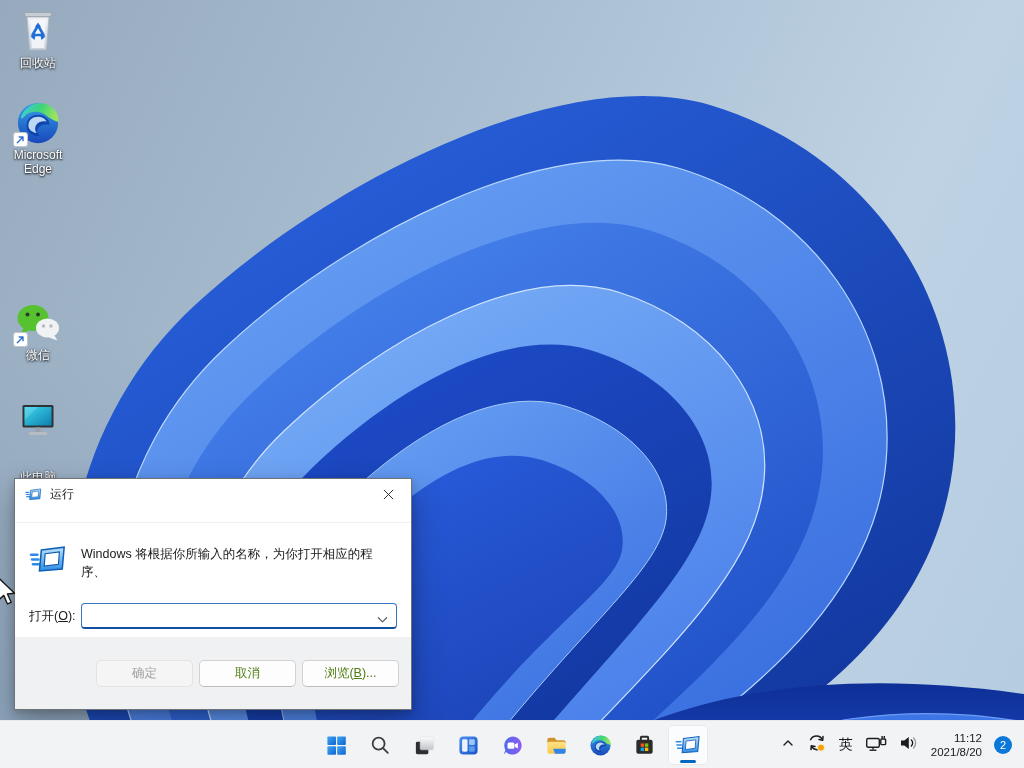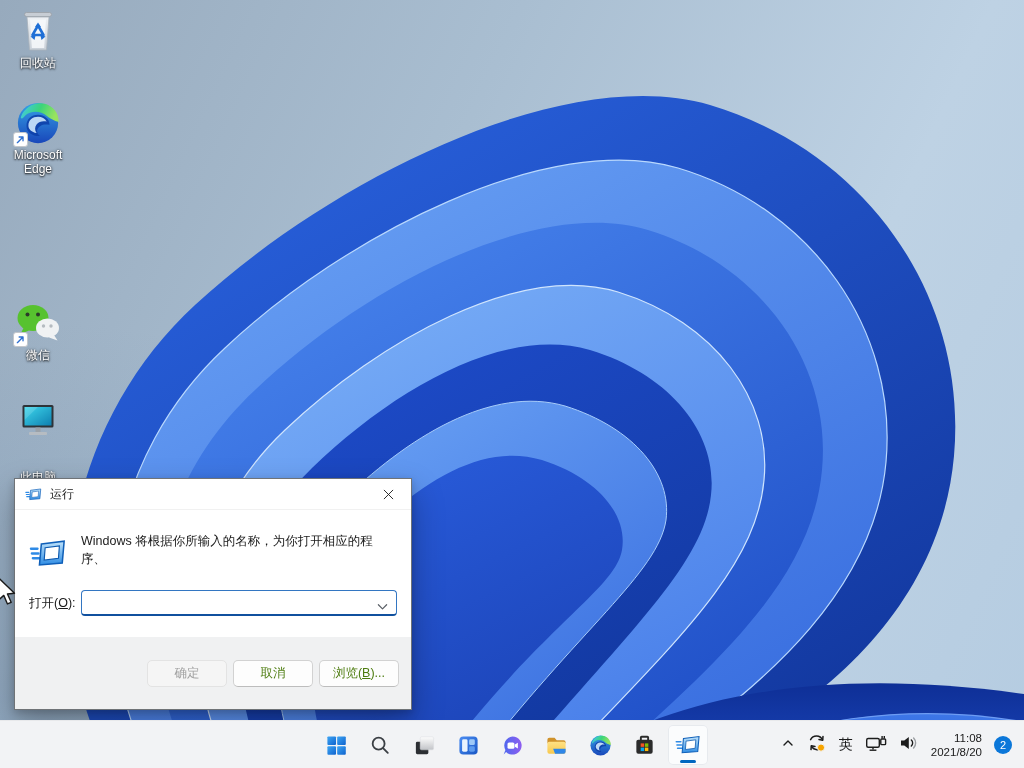--- a/index.html
+++ b/index.html
@@ -11,33 +11,33 @@
   .dicon{position:absolute;left:0;width:76px;display:flex;flex-direction:column;align-items:center;cursor:default;}
   .dicon .icon-wrap{position:relative;width:46px;height:46px;display:flex;align-items:center;justify-content:center;}
   .dicon .dlabel{margin-top:2px;font-size:12px;line-height:14px;color:#fff;text-align:center;
     text-shadow:0 1px 2px rgba(0,0,0,.9),0 0 3px rgba(0,0,0,.6);max-width:74px;}
   .badge-shortcut{position:absolute;left:-2px;bottom:-1px;width:13px;height:13px;background:#fff;border:1px solid #c3c7cc;border-radius:3px;display:flex;align-items:center;justify-content:center;}
 
   
   .run-dialog{position:absolute;left:14px;top:478px;width:398px;height:232px;background:#fff;
     border:1px solid #6f7377;box-sizing:border-box;display:flex;flex-direction:column;
     box-shadow:0 14px 30px rgba(0,0,0,.28),0 3px 8px rgba(0,0,0,.18);font-size:12.5px;color:#1a1a1a;}
-  .rd-titlebar{height:30px;flex:none;display:flex;align-items:center;padding:0 6px 0 10px;border-bottom:1px solid #f1f1f1;}
+  .rd-titlebar{height:30px;flex:none;display:flex;align-items:center;padding:0 6px 13px 10px;border-bottom:1px solid #f1f1f1;}
   .rd-title{margin-left:8px;font-size:12px;flex:1;}
   .rd-close{width:34px;height:26px;display:flex;align-items:center;justify-content:center;border-radius:4px;}
   .rd-body{flex:1;padding:22px 14px 0 14px;box-sizing:border-box;}
-  .rd-row1{display:flex;align-items:flex-end;}
+  .rd-row1{display:flex;align-items:flex-start;}
   .rd-desc{margin-left:14px;line-height:18px;}
   .rd-open-row{margin-top:22px;display:flex;align-items:center;}
   .rd-open-label{flex:none;width:52px;}
   .rd-combo{flex:1;height:26px;box-sizing:border-box;background:#fff;border:1px solid #3376c2;border-bottom:2px solid #10509e;border-radius:4px;position:relative;display:flex;align-items:center;padding:0 26px 0 8px;}
   .rd-combo .combo-value{font-size:12.5px;color:#1a1a1a;}
   .rd-combo .combo-chevron{position:absolute;right:8px;top:9px;}
   .rd-footer{flex:none;height:72px;background:#f0f1f2;display:flex;align-items:center;justify-content:flex-end;gap:6px;padding-right:12px;}
-  .rd-btn{width:80px;height:27px;box-sizing:border-box;border-radius:5px;display:flex;align-items:center;justify-content:center;font-size:12.5px;}
+  .rd-btn{width:97px;height:27px;box-sizing:border-box;border-radius:5px;display:flex;align-items:center;justify-content:center;font-size:12.5px;}
   .rd-btn.disabled{background:#f5f5f5;border:1px solid #e3e3e3;color:#a2a2a2;}
   .rd-btn.normal{background:#fdfdfd;border:1px solid #d2d2d2;border-bottom-color:#bdbdbd;color:#4d7c0f;}
   u{text-decoration:underline;}
 
   
   .taskbar{position:absolute;left:0;bottom:0;width:1024px;height:48px;background:#f2f3f5;border-top:1px solid rgba(0,0,0,.04);box-sizing:border-box;}
   .tb-center{position:absolute;left:50%;top:0;height:48px;transform:translateX(-50%);display:flex;align-items:center;gap:4px;}
   .tb-btn{width:40px;height:40px;border-radius:5px;display:flex;align-items:center;justify-content:center;position:relative;}
   .tb-btn.active{background:#fbfcfd;box-shadow:inset 0 0 0 1px #e7eaee;}
   .tb-indicator{position:absolute;bottom:2px;left:50%;transform:translateX(-50%);width:16px;height:3px;border-radius:2px;background:#0067c0;}
@@ -427,20 +427,20 @@
         </svg>
       </span>
       <span>
         <svg width="20" height="16" viewBox="0 0 20 16">
           <path d="M2,5.5 h3.3 L9.8,2 v12 L5.3,10.5 H2 Z" fill="#1c1c1c"></path>
           <path d="M12.3,5 a4,4 0 0 1 0,6" stroke="#1c1c1c" stroke-width="1.4" fill="none" stroke-linecap="round"></path>
           <path d="M14.6,3 a7.2,7.2 0 0 1 0,10" stroke="#9a9da1" stroke-width="1.4" fill="none" stroke-linecap="round"></path>
         </svg>
       </span>
       <span class="tray-clock">
-        <div>11:08</div>
+        <div>11:12</div>
         <div>2021/8/20</div>
       </span>
       <span class="tray-badge">2</span>
     </div>
   </div>
 
 </div>
 
 </body></html>

